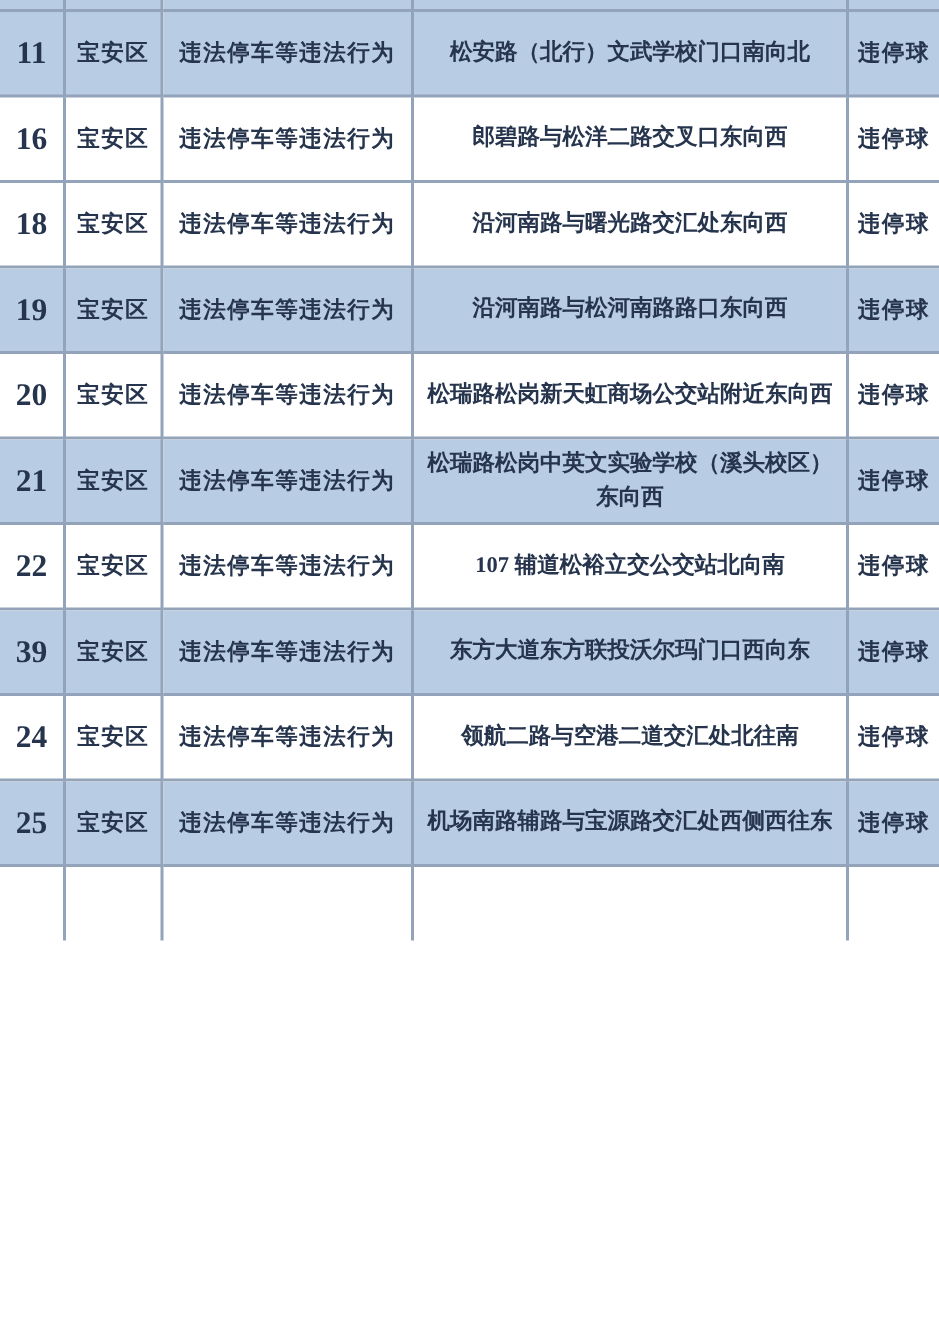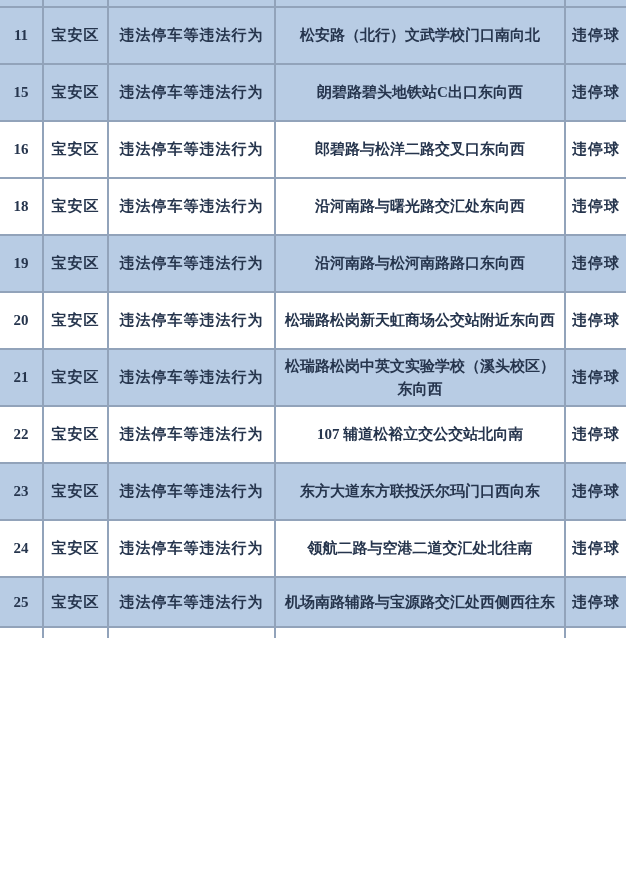--- a/index.html
+++ b/index.html
@@ -36,21 +36,21 @@
   .viol-table td:last-child  { border-right: none; }
   .viol-table tr:first-child td { border-top: none; }
   .viol-table tr:last-child td  { border-bottom: none; }
   .viol-table tr { height: 57px; }
   .viol-table tr.sliver-top { height: 7px; }
   .viol-table tr.sliver-bottom { height: 11px; }
   .viol-table tbody tr:nth-child(12) { height: 50px; } 
   .viol-table tbody tr:nth-child(16) { height: 79px; } 
   .viol-table tr.r-blue td  { background: var(--blue); }
   .viol-table tr.r-white td { background: var(--white); }
-  td.c-no { font-size: 15px; }
+  td.c-no { font-size: 21px; }
   td.c-district, td.c-violation, td.c-device { letter-spacing: 1px; }
   td.c-location {
     padding: 0 4px;
     line-height: 1.5;
     letter-spacing: 0;
   }
 </style>
 </head>
 <body>
 
@@ -70,27 +70,20 @@
         <td></td>
         <td></td>
         <td></td>
       </tr>
 
       <tr class="r-blue">
           <td class="c-no">11</td>
           <td class="c-district">宝安区</td>
           <td class="c-violation">违法停车等违法行为</td>
           <td class="c-location">松安路（北行）文武学校门口南向北</td>
-          <td class="c-device">违停球</td>
-        </tr>
-        <tr class="r-blue">
-          <td class="c-no">15</td>
-          <td class="c-district">宝安区</td>
-          <td class="c-violation">违法停车等违法行为</td>
-          <td class="c-location">朗碧路碧头地铁站C出口东向西</td>
           <td class="c-device">违停球</td>
         </tr>
         <tr class="r-white">
           <td class="c-no">16</td>
           <td class="c-district">宝安区</td>
           <td class="c-violation">违法停车等违法行为</td>
           <td class="c-location">郎碧路与松洋二路交叉口东向西</td>
           <td class="c-device">违停球</td>
         </tr>
         <tr class="r-white">
@@ -122,21 +115,21 @@
           <td class="c-device">违停球</td>
         </tr>
         <tr class="r-white">
           <td class="c-no">22</td>
           <td class="c-district">宝安区</td>
           <td class="c-violation">违法停车等违法行为</td>
           <td class="c-location">107 辅道松裕立交公交站北向南</td>
           <td class="c-device">违停球</td>
         </tr>
         <tr class="r-blue">
-          <td class="c-no">23</td>
+          <td class="c-no">39</td>
           <td class="c-district">宝安区</td>
           <td class="c-violation">违法停车等违法行为</td>
           <td class="c-location">东方大道东方联投沃尔玛门口西向东</td>
           <td class="c-device">违停球</td>
         </tr>
         <tr class="r-white">
           <td class="c-no">24</td>
           <td class="c-district">宝安区</td>
           <td class="c-violation">违法停车等违法行为</td>
           <td class="c-location">领航二路与空港二道交汇处北往南</td>

